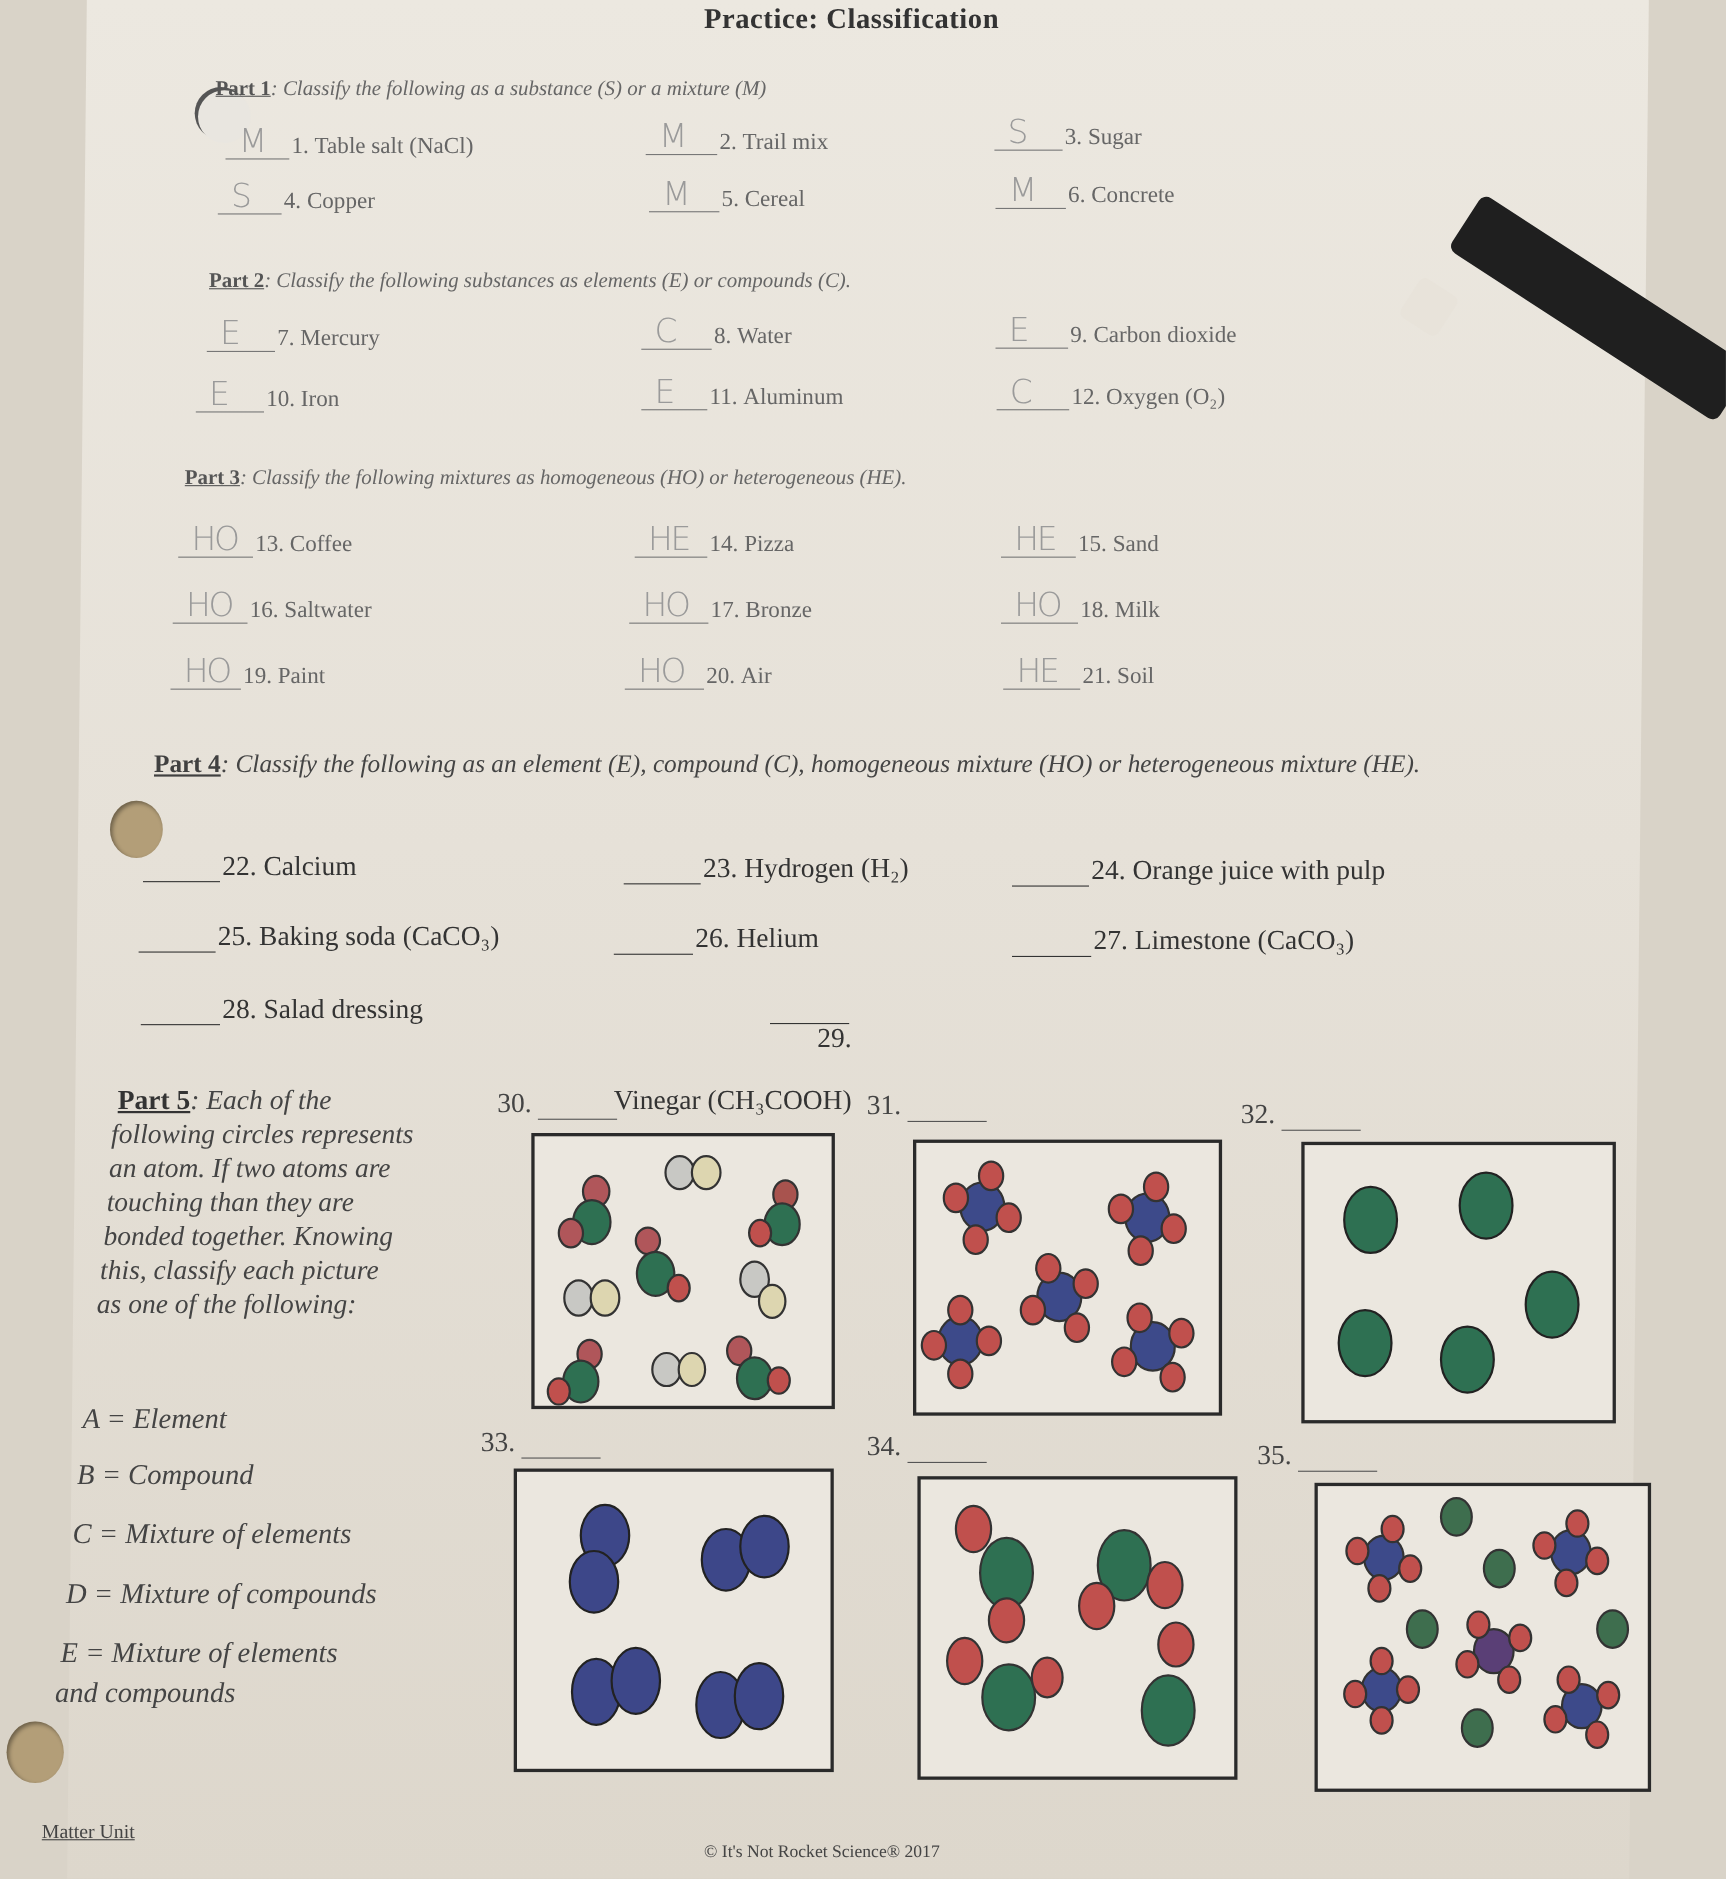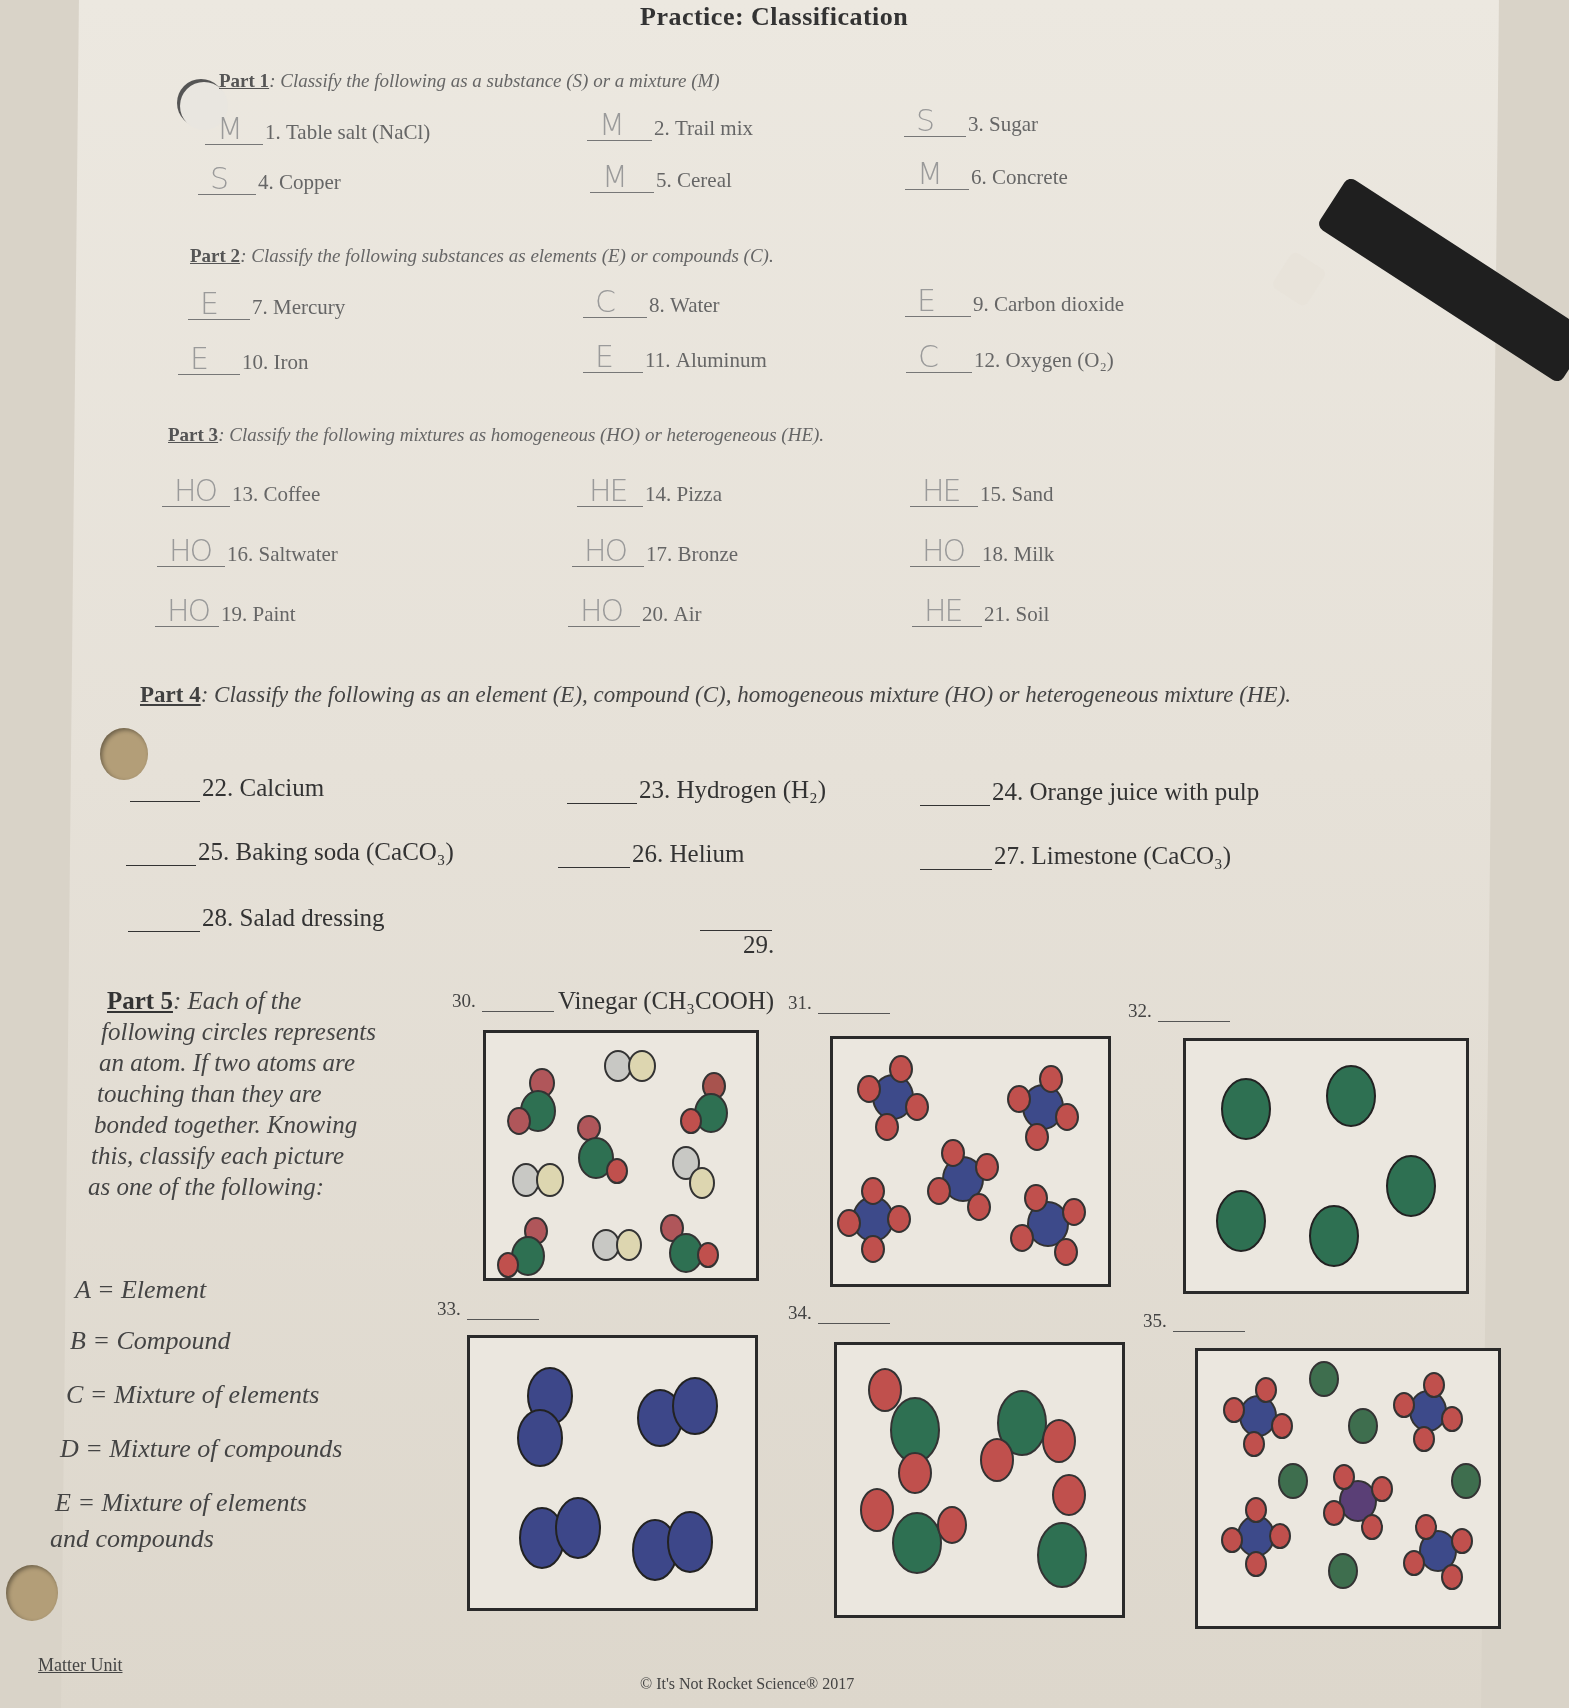--- a/index.html
+++ b/index.html
@@ -24,21 +24,21 @@
   .item.dark { color:#333; font-size:25px; }
   .blank { display:inline-block; border-bottom:1.5px solid #777; position:relative; height:24px; margin-right:2px; }
   .blank .ans {
     position:absolute; left:12px; bottom:-2px; font-family:"DejaVu Sans", sans-serif;
     font-size:30px; color:#9a9a9a; font-weight:300; letter-spacing:-2px;
   }
   .item.dark .blank { border-bottom-color:#333; }
   .p5 { font-size:25px; font-style:italic; color:#444; line-height:31px; }
   .p5 b { font-style:normal; text-decoration:underline; color:#333; }
   .legend { font-size:26px; font-style:italic; color:#444; }
-  .qlabel { font-size:19px; color:#444; display:flex; align-items:flex-end; }
+  .qlabel { font-size:25px; color:#444; display:flex; align-items:flex-end; }
   .qlabel .blank { width:72px; height:20px; border-bottom-color:#555; margin-left:6px; }
   .box { position:absolute; border:3px solid #2a2a2a; background:#ebe7df; }
   .box svg { position:absolute; left:0; top:0; width:100%; height:100%; }
   .footer { font-size:18px; color:#444; }
   .hole { position:absolute; border-radius:50%; background:#b39e78; box-shadow:inset 2px 2px 4px rgba(0,0,0,0.4); }
   .pen { position:absolute; right:-30px; top:250px; width:290px; height:60px; background:#1f1f1f;
          transform:rotate(33deg); border-radius:8px; }
   .pen-cap { position:absolute; right:250px; top:258px; width:40px; height:42px; background:#e8e3da;
          transform:rotate(33deg); border-radius:6px; }
 </style>
@@ -48,21 +48,21 @@
 <div class="paper"></div>
 
 <div class="hole" style="left:180px;top:82px;width:48px;height:48px;background:#e9e6e0;box-shadow:-3px -3px 0 #555;"></div>
 <div class="hole" style="left:100px;top:728px;width:48px;height:52px;"></div>
 <div class="hole" style="left:6px;top:1565px;width:52px;height:56px;"></div>
 <div class="pen"></div>
 <div class="pen-cap"></div>
 
 <div class="abs title">Practice: Classification</div>
 
-<div class="abs instr" style="left:219px;top:70px;">
+<div class="abs instr" style="left:196px;top:70px;">
   <b>Part 1</b><span>: Classify the following as a substance (S) or a mixture (M)</span>
 </div>
 <div class="abs item" style="left:205px;top:120px;">
   <span class="blank" style="width:58px">
       <span class="ans">M</span>
     </span>
   <span>1.</span>&nbsp;<span>Table salt (NaCl)</span>
 </div>
 <div class="abs item" style="left:587px;top:116px;">
   <span class="blank" style="width:65px">

